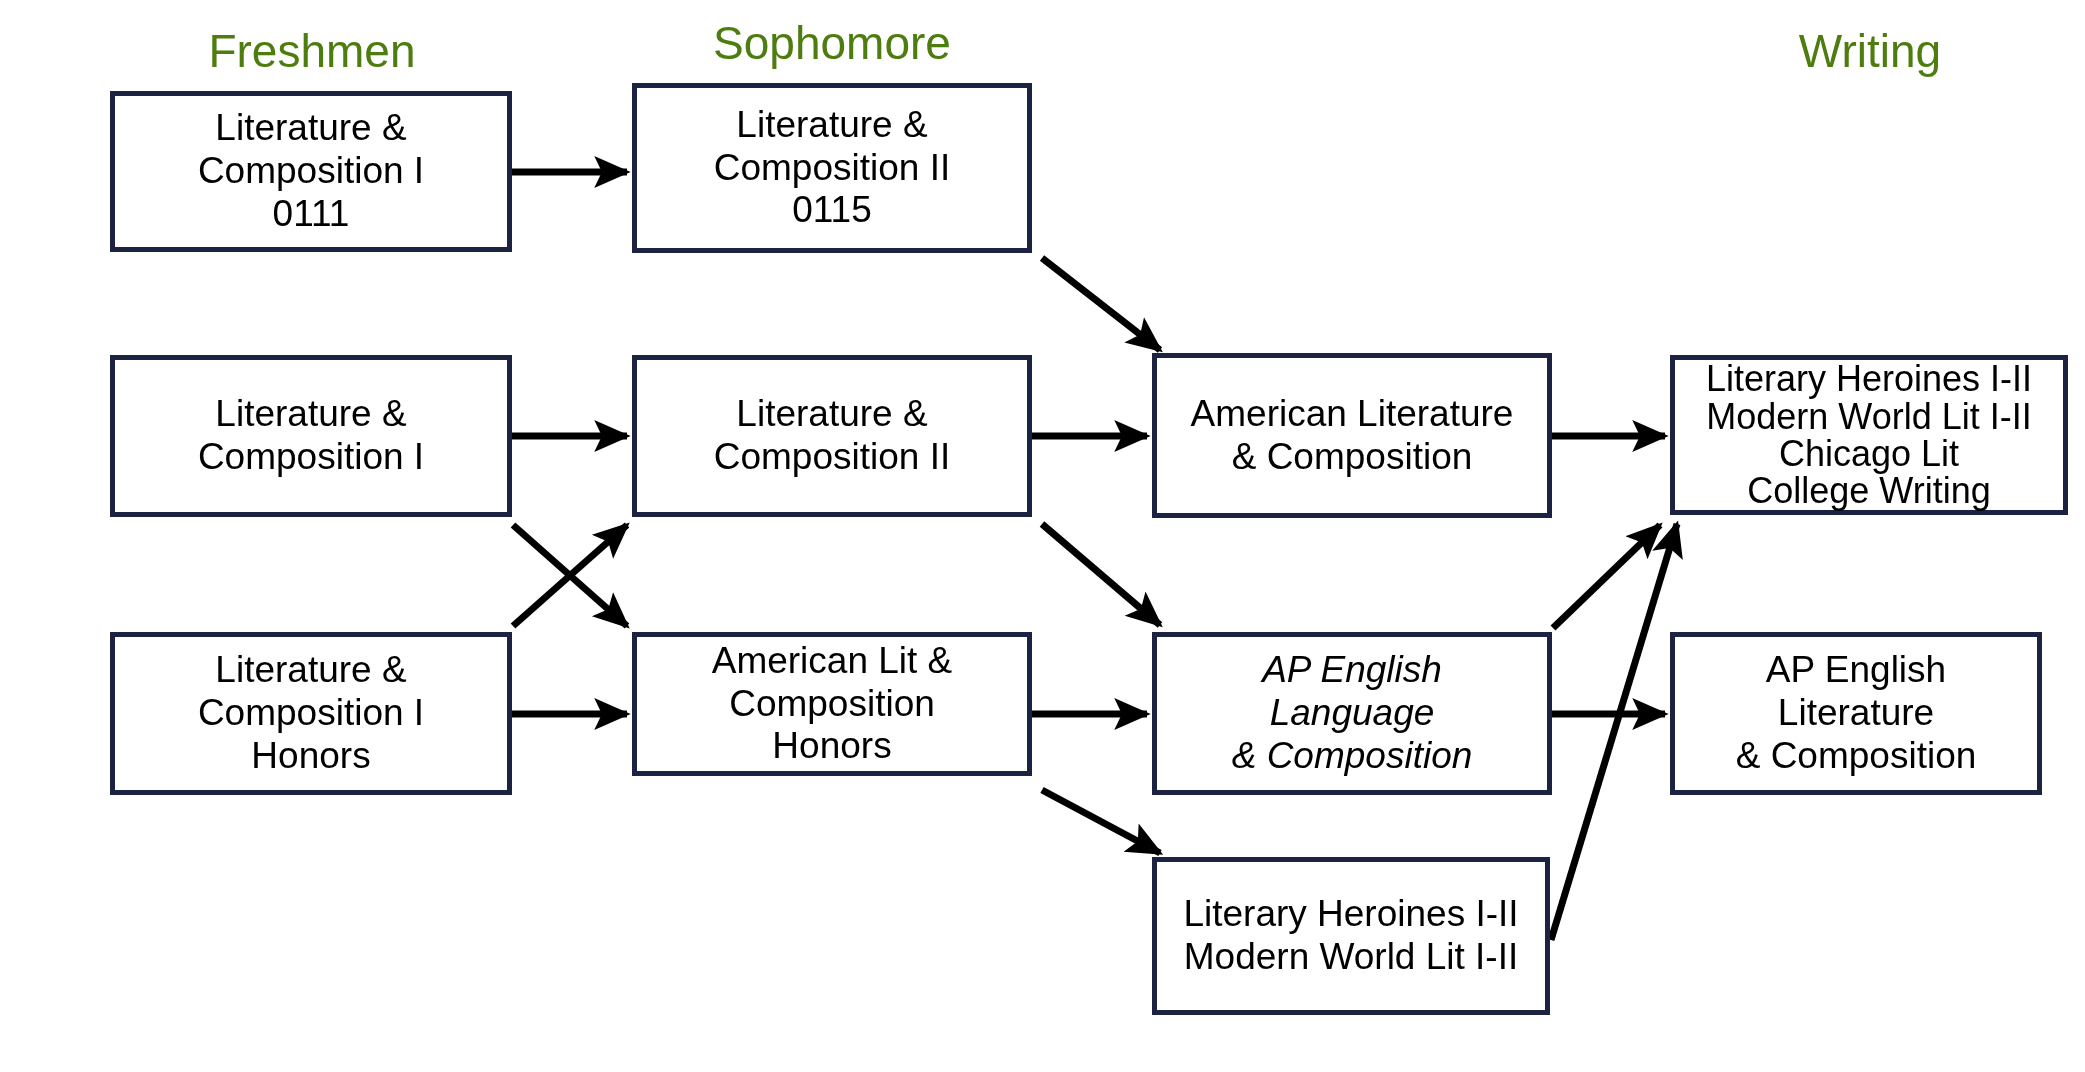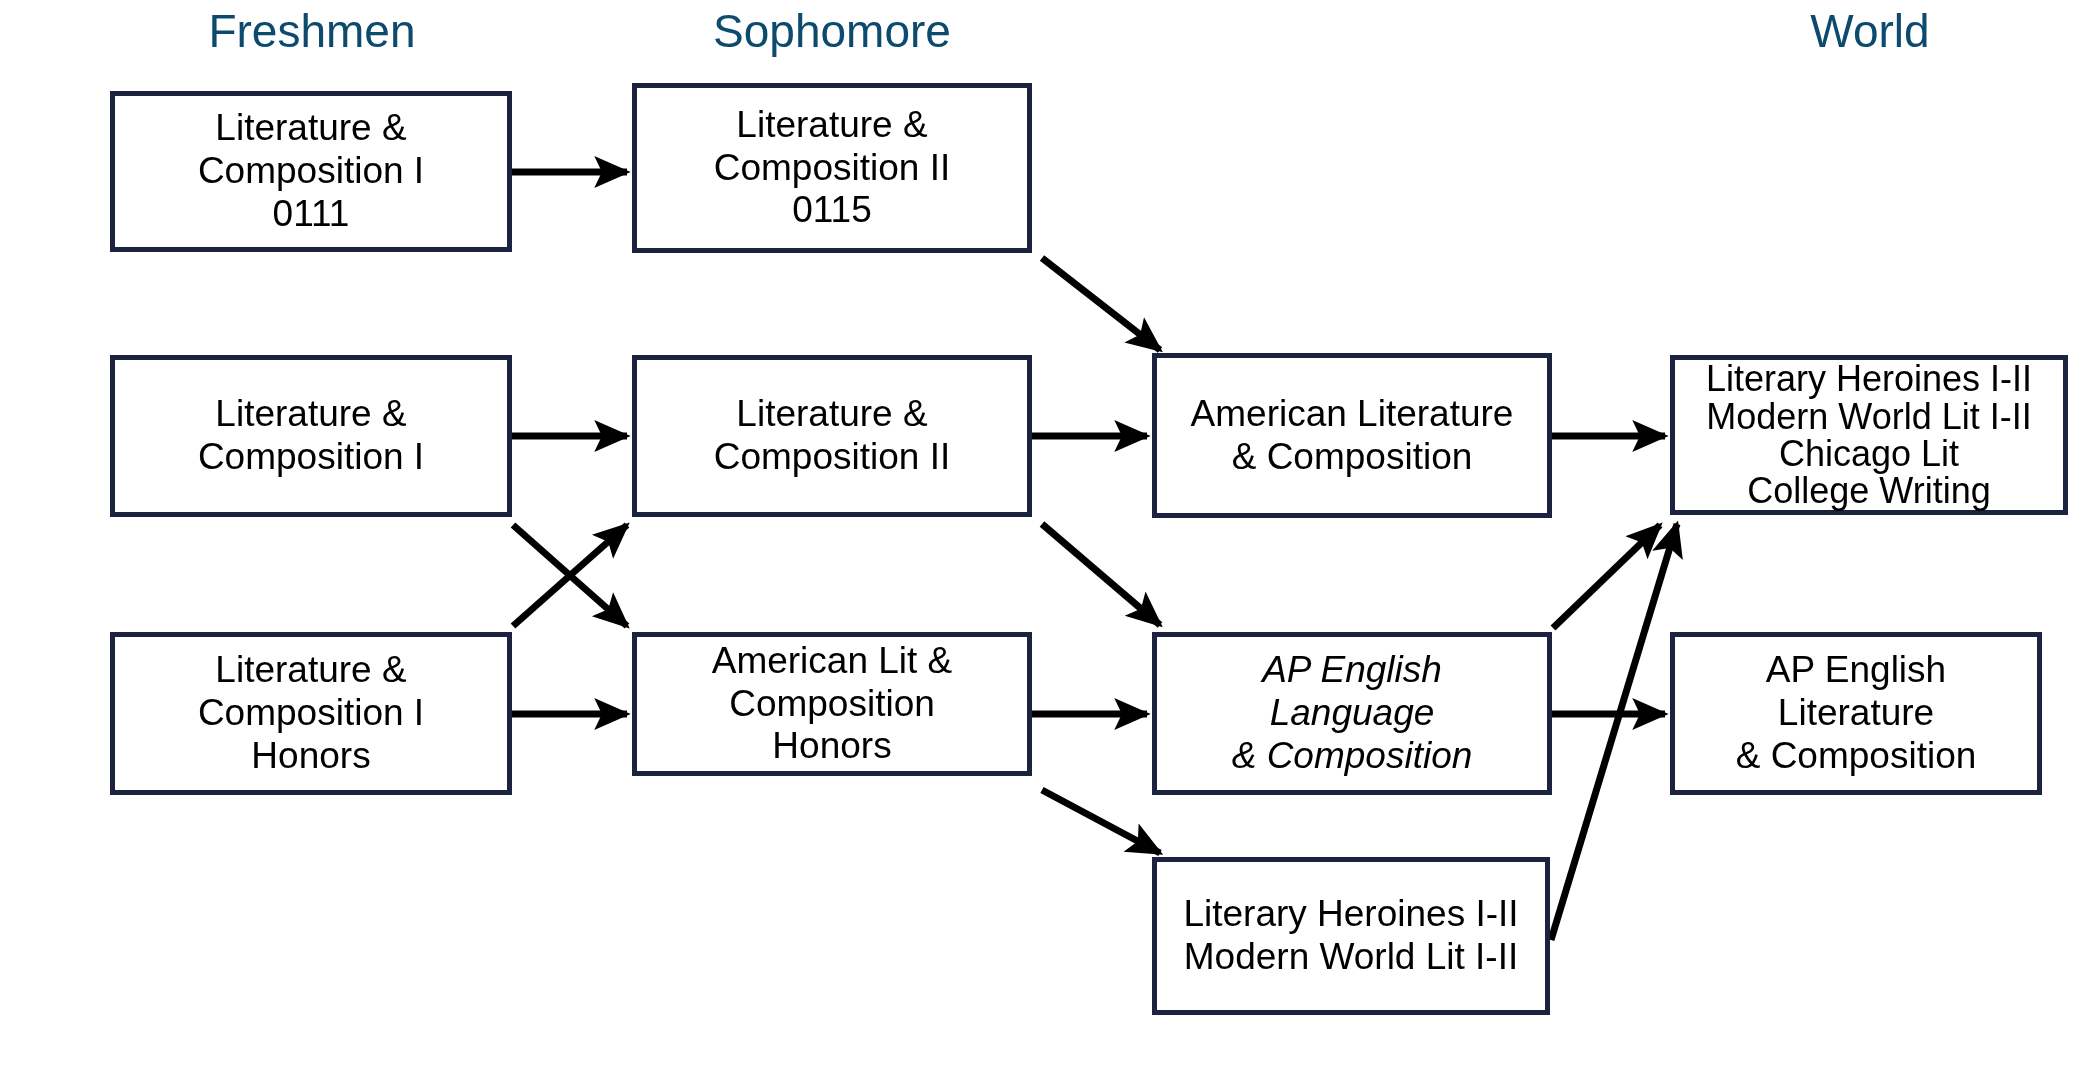--- a/index.html
+++ b/index.html
@@ -15,25 +15,26 @@
     position: relative;
     width: 2085px;
     height: 1072px;
     background: #ffffff;
     overflow: hidden;
   }
   .col-header {
     position: absolute;
     font-size: 46px;
     line-height: 1;
-    color: #0c4a6e;
+    color: #4d7c0f;
     text-align: center;
     white-space: nowrap;
     font-weight: 400;
     letter-spacing: 0px;
+    margin-top: 20px;
   }
   .node {
     position: absolute;
     box-sizing: border-box;
     border: 5px solid #1b2340;
     background: #ffffff;
     display: flex;
     align-items: center;
     justify-content: center;
     text-align: center;
@@ -78,22 +79,22 @@
       <line x1="1042" y1="524" x2="1160" y2="625"></line>
       <line x1="1032" y1="714" x2="1147" y2="714"></line>
       <line x1="1042" y1="790" x2="1160" y2="853"></line>
       <line x1="1552" y1="714" x2="1665" y2="714"></line>
       <line x1="1553" y1="628" x2="1660" y2="525"></line>
       <line x1="1551" y1="940" x2="1677" y2="524"></line>
     </g>
   </svg>
 
   <div class="col-header" style="left:112px; top:8px; width:400px;">Freshmen</div>
-  <div class="col-header" style="left:632px; top:8px; width:400px;">Sophomore</div>
-  <div class="col-header" style="left:1670px; top:8px; width:400px;">World</div>
+  <div class="col-header" style="left:632px; top:0; width:400px;">Sophomore</div>
+  <div class="col-header" style="left:1670px; top:8px; width:400px;">Writing</div>
 
   <div class="node" style="left:110px; top:91px; width:402px; height:161px;">Literature &amp;
 Composition I
 0111</div>
   <div class="node" style="left:632px; top:83px; width:400px; height:170px;">Literature &amp;
 Composition II
 0115</div>
 
   <div class="node" style="left:110px; top:355px; width:402px; height:162px;">Literature &amp;
 Composition I</div>

